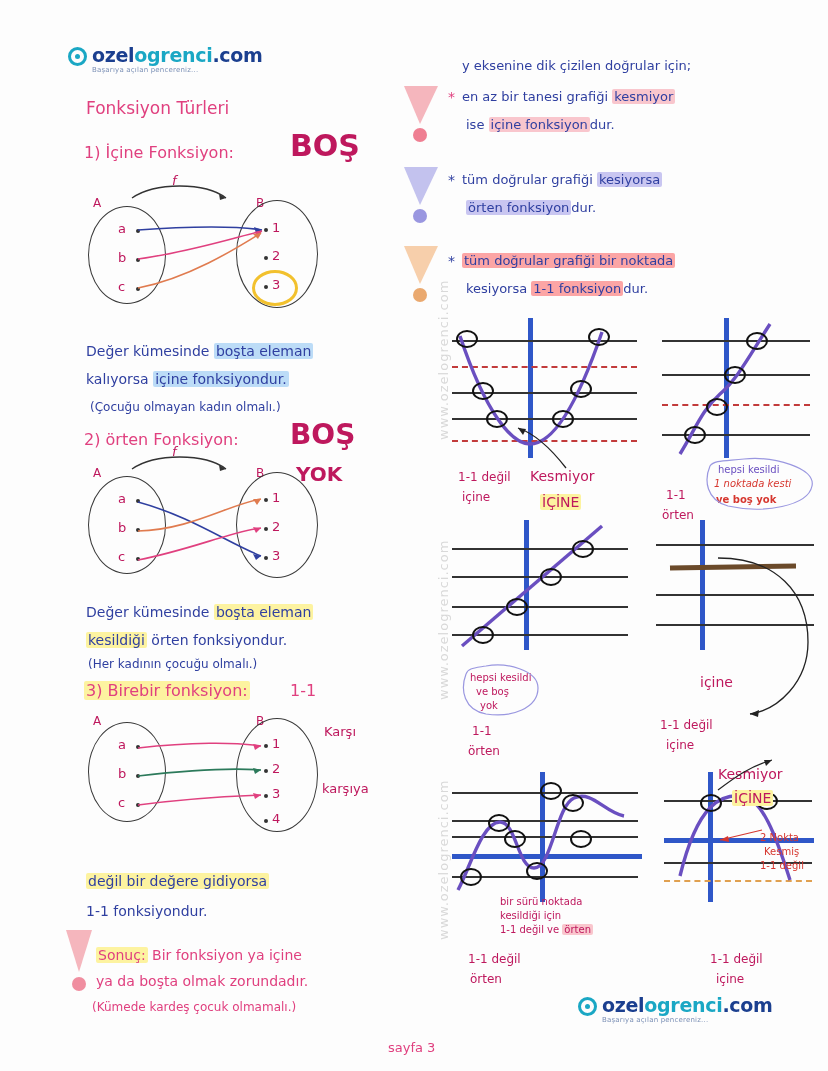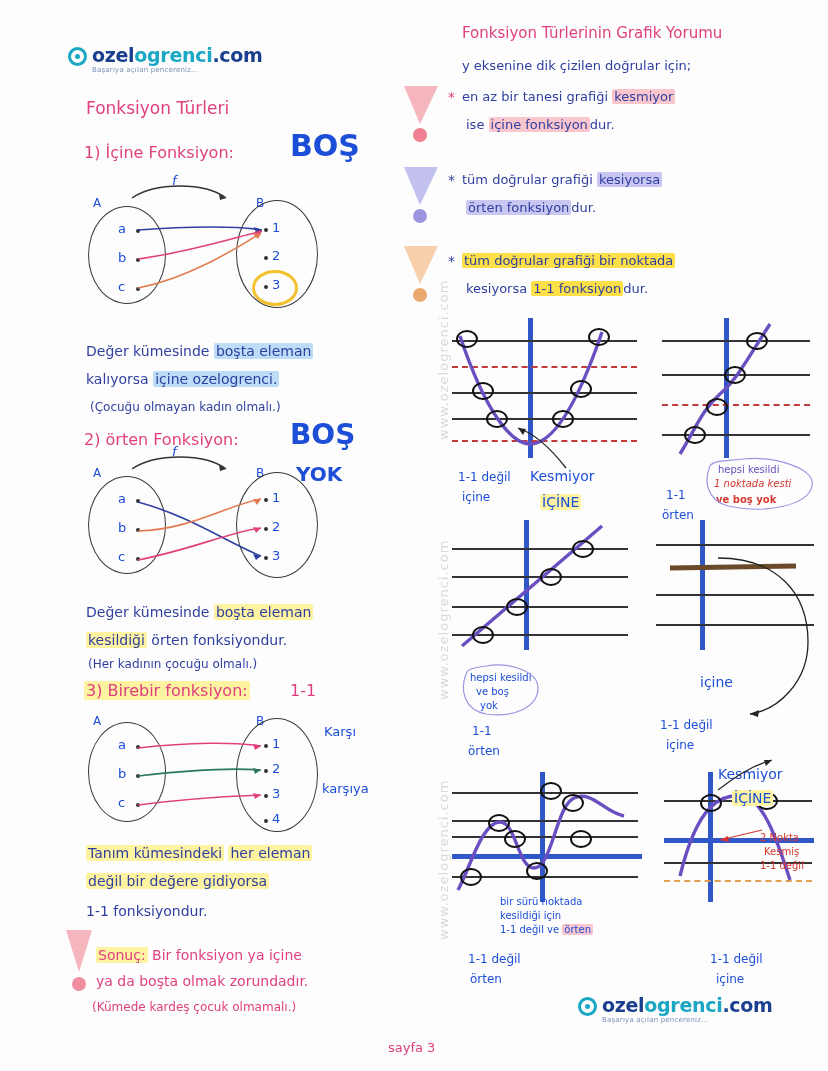--- a/index.html
+++ b/index.html
@@ -16,26 +16,26 @@
   .logo .txt{line-height:1;}
   .logo .t1{font-size:19px;font-weight:bold;color:#1b3f8f;letter-spacing:-.3px;}
   .logo .t1 .g{color:#1aa7c4;}
   .logo .t2{font-size:7px;color:#7a8fb5;margin-top:2px;letter-spacing:.2px;}
   
   .h{position:absolute;font-family:"DejaVu Sans",sans-serif;font-size:14px;
      color:#1d2b7a;white-space:nowrap;}
   .pink{color:#e0407f;}
   .red{color:#d6372f;}
   .blue{color:#2f3fa0;}
-  .dark{color:#1d4ed8;}
+  .dark{color:#be185d;}
   .purple{color:#6a4fc0;}
   .hl-yellow{background:#fdf3a0;padding:0 2px;border-radius:2px;}
   .hl-blue{background:#bcdcf7;padding:0 2px;border-radius:2px;}
   .hl-pink{background:#f9c6cd;padding:0 2px;border-radius:2px;}
-  .hl-orange{background:#fde047;padding:0 2px;border-radius:2px;}
+  .hl-orange{background:#fca5a5;padding:0 2px;border-radius:2px;}
   .hl-purple{background:#c9c6f1;padding:0 2px;border-radius:2px;}
   
   .ellipse{position:absolute;border:1.6px solid #3a3a3a;border-radius:50%;}
   .dot{position:absolute;width:4px;height:4px;border-radius:50%;background:#333;}
   .circle-hi{position:absolute;border:3px solid #f2c12e;border-radius:50%;}
   
   .wm{position:absolute;color:#d9d9d9;font-size:13px;letter-spacing:1px;
       transform:rotate(-90deg);transform-origin:left top;white-space:nowrap;}
   
   .gpanel{position:absolute;}
@@ -94,21 +94,21 @@
   <svg class="abs" style="left:130px;top:218px;width:145px;height:80px;">
     <path d="M8,12 C60,8 110,8 132,12" stroke="#2f3fa0" stroke-width="1.6" fill="none"></path>
     <path d="M132,12 l-8,-3 l2,6 z" fill="#2f3fa0"></path>
     <path d="M8,41 C60,34 110,18 132,13" stroke="#e0407f" stroke-width="1.6" fill="none"></path>
     <path d="M132,13 l-8,1 l5,5 z" fill="#e0407f"></path>
     <path d="M8,70 C60,60 110,28 131,15" stroke="#e07b4f" stroke-width="1.6" fill="none"></path>
     <path d="M131,15 l-8,1 l5,5 z" fill="#e07b4f"></path>
   </svg>
 
   <div class="h blue" style="left:86px;top:343px;"><span>Değer kümesinde</span> <span class="hl-blue">boşta eleman</span></div>
-  <div class="h blue" style="left:86px;top:371px;"><span>kalıyorsa</span> <span class="hl-blue">içine ozelogrenci.</span></div>
+  <div class="h blue" style="left:86px;top:371px;"><span>kalıyorsa</span> <span class="hl-blue">içine fonksiyondur.</span></div>
   <div class="h blue" style="left:90px;top:400px;font-size:12px;">(Çocuğu olmayan kadın olmalı.)</div>
 
   <div class="h pink" style="left:84px;top:430px;font-size:16px;">2) örten Fonksiyon:</div>
   <div class="h dark" style="left:290px;top:418px;font-size:28px;font-weight:bold;">BOŞ</div>
   <div class="h dark" style="left:296px;top:462px;font-size:20px;font-weight:bold;">YOK</div>
 
   <div class="h dark" style="left:93px;top:466px;font-size:12px;">A</div>
   <div class="h dark" style="left:256px;top:466px;font-size:12px;">B</div>
   <div class="h dark" style="left:172px;top:444px;font-size:13px;font-style:italic;">f</div>
   <svg class="abs" style="left:130px;top:453px;width:100px;height:22px;">
@@ -167,34 +167,32 @@
   <div class="h dark" style="left:272px;top:811px;font-size:13px;">4</div>
   <svg class="abs" style="left:130px;top:738px;width:145px;height:80px;">
     <path d="M8,10 C60,4 105,4 131,8" stroke="#e0407f" stroke-width="1.6" fill="none"></path>
     <path d="M131,8 l-8,-2 l2,6 z" fill="#e0407f"></path>
     <path d="M8,38 C60,32 105,30 131,32" stroke="#2c7a5b" stroke-width="1.6" fill="none"></path>
     <path d="M131,32 l-8,-2 l2,6 z" fill="#2c7a5b"></path>
     <path d="M8,67 C60,60 105,58 131,57" stroke="#e0407f" stroke-width="1.6" fill="none"></path>
     <path d="M131,57 l-8,-2 l2,6 z" fill="#e0407f"></path>
   </svg>
 
-  <div class="h blue" style="left:86px;top:845px;"><span class="hl-yellow">Tanım kümesindeki</span> <span class="hl-yellow">her eleman</span></div>
   <div class="h blue" style="left:86px;top:873px;"><span class="hl-yellow">değil bir değere gidiyorsa</span></div>
   <div class="h blue" style="left:86px;top:903px;">1-1 fonksiyondur.</div>
 
   <div class="h pink" style="left:96px;top:947px;"><span class="hl-yellow">Sonuç:</span> <span>Bir fonksiyon ya içine</span></div>
   <div class="h pink" style="left:96px;top:973px;">ya da boşta olmak zorundadır.</div>
   <div class="h pink" style="left:92px;top:1000px;font-size:12px;">(Kümede kardeş çocuk olmamalı.)</div>
 
   <svg class="abs" style="left:62px;top:928px;width:36px;height:70px;">
     <path d="M4,2 L30,2 L17,44 Z" fill="#f5b6bd"></path>
     <circle cx="17" cy="56" r="7" fill="#f08ea0"></circle>
   </svg>
 
-  <div class="h pink" style="left:462px;top:24px;font-size:15px;">Fonksiyon Türlerinin Grafik Yorumu</div>
   <div class="h blue" style="left:462px;top:58px;font-size:13px;">y eksenine dik çizilen doğrular için;</div>
 
   <svg class="abs" style="left:398px;top:84px;width:44px;height:64px;">
     <path d="M6,2 L40,2 L22,40 Z" fill="#f5b6bd"></path>
     <circle cx="22" cy="51" r="7" fill="#ef7f92"></circle>
   </svg>
   <div class="h pink" style="left:448px;top:89px;">*</div>
   <div class="h blue" style="left:462px;top:89px;font-size:13px;"><span>en az bir tanesi grafiği</span> <span class="hl-pink">kesmiyor</span></div>
   <div class="h blue" style="left:466px;top:117px;font-size:13px;"><span>ise</span> <span class="hl-pink">içine fonksiyon</span><span>dur.</span></div>
 

